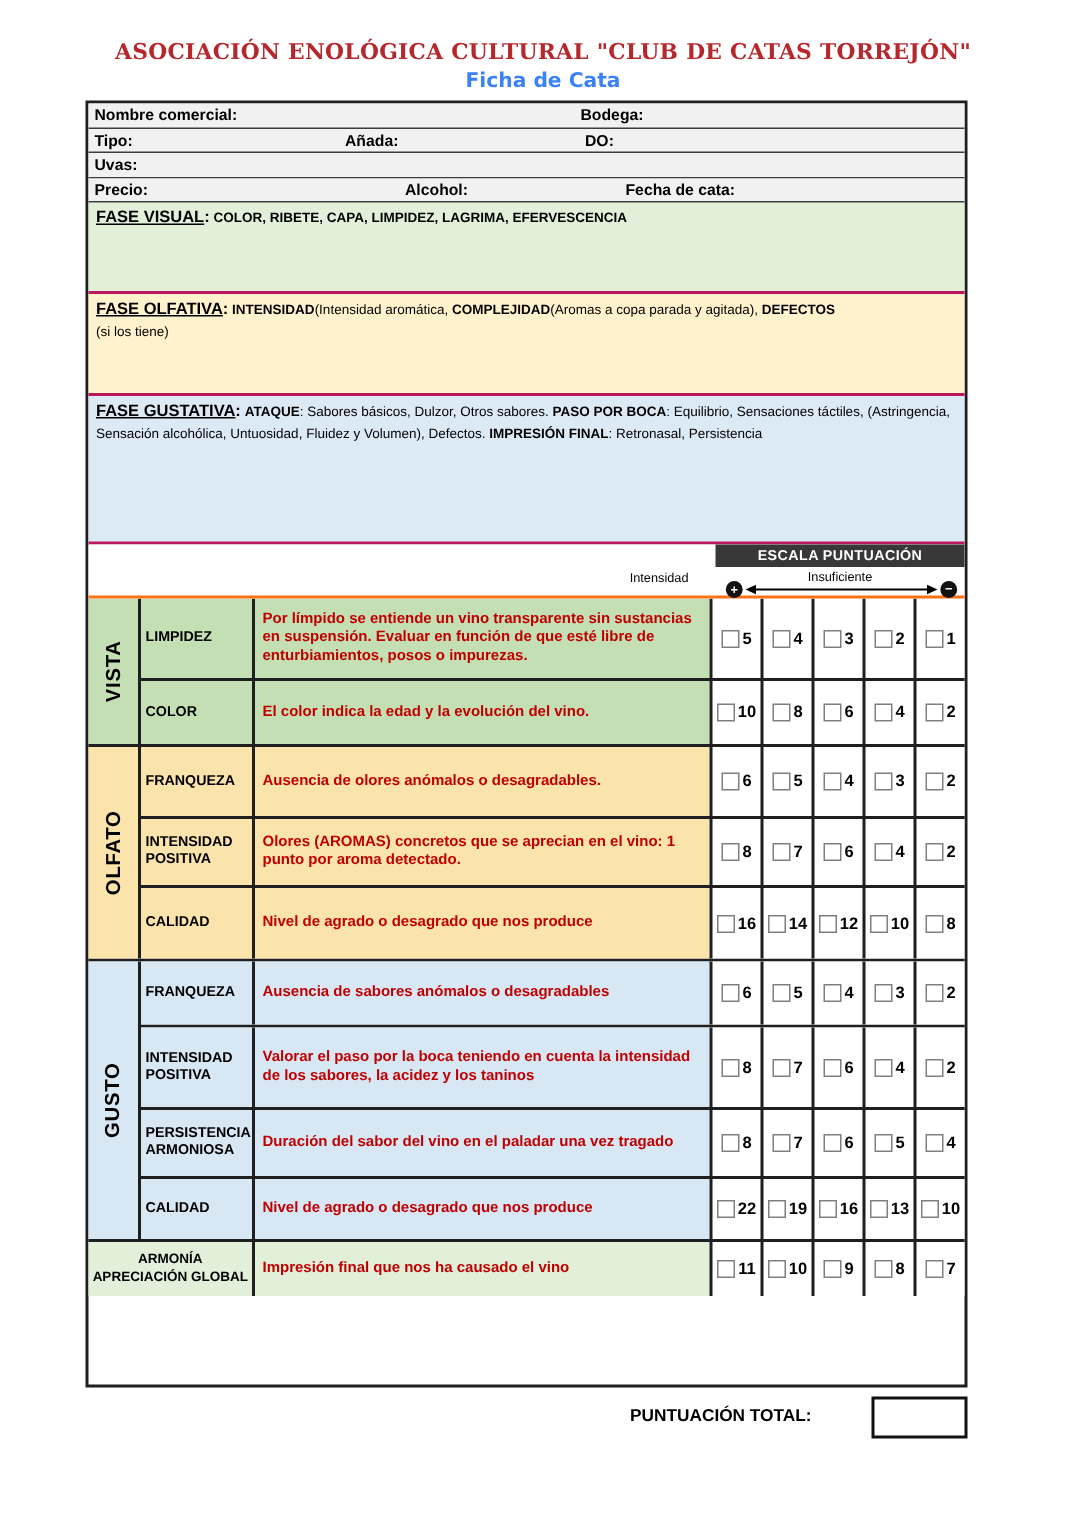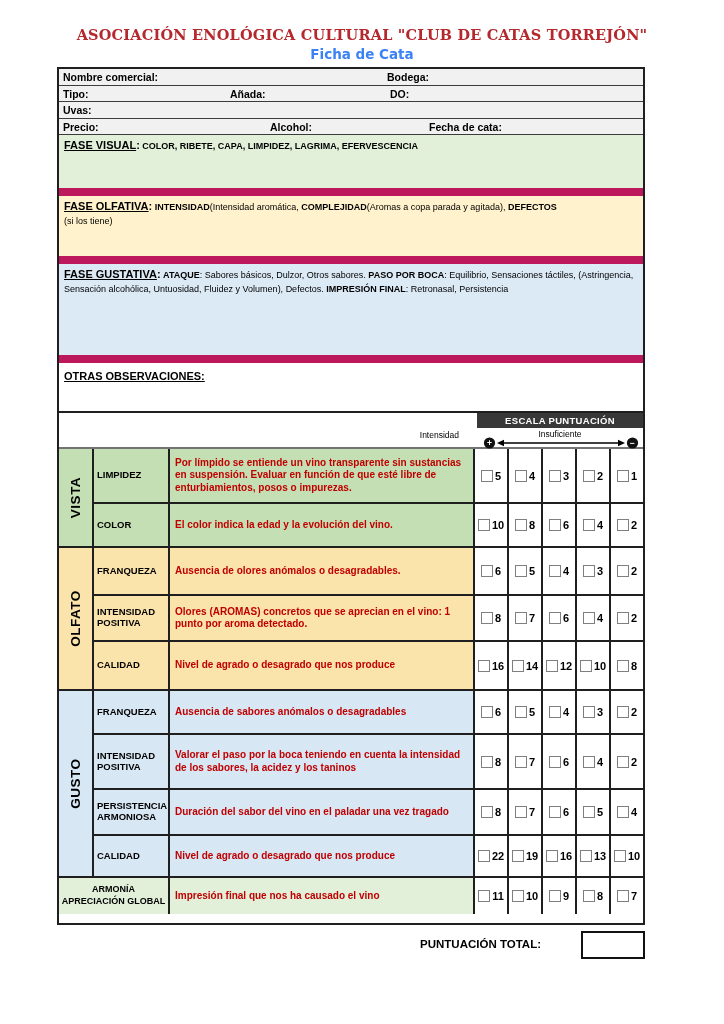--- a/index.html
+++ b/index.html
@@ -22,31 +22,31 @@
     position:absolute; left:57px; top:67px; width:588px; height:858px;
     border:2px solid #1f1f1f; background:#fff;
   }
   
   .irow { position:relative; background:#F1F1F1; border-bottom:1px solid #3c3c3c; }
   .irow .lbl {
     position:absolute; top:50%; transform:translateY(-50%);
     font-weight:700; font-size:10.5px; white-space:nowrap;
   }
   
-  .fase { border-bottom:8px solid #be185d; padding:3px 5px; font-size:9px; line-height:1.45; }
+  .fase { border-bottom:2px solid #be185d; padding:3px 5px; font-size:9px; line-height:1.45; }
   .fase .fase-title { font-size:11px; font-weight:700; text-decoration:underline; }
   .fase .colon { font-size:11px; font-weight:700; }
   .fase .b { font-weight:700; }
   .bg-visual { background:#E2EFD9; }
   .bg-olfativa { background:#FFF2CC; }
   .bg-gustativa { background:#DCEAF6; }
   .otras { background:#fff; border-bottom:2px solid #1f1f1f; padding:3px 5px; }
   .otras .fase-title { font-size:11px; font-weight:700; text-decoration:underline; }
   
-  .escala { position:relative; height:36px; background:#fff; border-bottom:2px solid #737373; }
+  .escala { position:relative; height:36px; background:#fff; border-bottom:2px solid #f97316; }
   .scale-bar {
     position:absolute; left:418px; top:0; width:166px; height:15px; background:#383838;
     color:#fff; font-weight:700; font-size:9.5px; display:flex; align-items:center;
     justify-content:center; letter-spacing:0.3px;
   }
   .lbl-exc { position:absolute; left:300px; top:17px; width:100px; text-align:right; font-size:8.5px; }
   .lbl-ins { position:absolute; left:418px; top:16px; width:166px; text-align:center; font-size:8.5px; }
   .arrow { position:absolute; left:424px; top:24px; width:156px; height:12px; }
   
   .sec { display:flex; border-bottom:2px solid #1f1f1f; }
@@ -102,41 +102,38 @@
       <span class="lbl" style="left:4px">Tipo:</span>
       <span class="lbl" style="left:171px">Añada:</span>
       <span class="lbl" style="left:331px">DO:</span>
     </div>
     <div class="irow h17">
       <span class="lbl" style="left:4px">Uvas:</span>
     </div>
     <div class="irow h16">
       <span class="lbl" style="left:4px">Precio:</span>
       <span class="lbl" style="left:211px">Alcohol:</span>
-      <span class="lbl" style="left:370px">Fecha de cata:</span>
+      <span class="lbl" style="left:358px">Fecha de cata:</span>
     </div>
 
     <div class="fase bg-visual" style="height:61px">
       <span class="fase-title">FASE VISUAL</span><span class="colon">:</span><span class="b"> COLOR, RIBETE, CAPA, LIMPIDEZ, LAGRIMA, EFERVESCENCIA</span>
     </div>
 
     <div class="fase bg-olfativa" style="height:68px">
       <span class="fase-title">FASE OLFATIVA</span><span class="colon">:</span>
       <span class="b">INTENSIDAD</span><span>(Intensidad aromática, </span><span class="b">COMPLEJIDAD</span><span>(Aromas a copa parada y agitada), </span><span class="b">DEFECTOS</span>
       <span style="display:block">(si los tiene)</span>
     </div>
 
     <div class="fase bg-gustativa" style="height:99px">
       <span class="fase-title">FASE GUSTATIVA</span><span class="colon">:</span>
       <span class="b">ATAQUE</span><span>: Sabores básicos, Dulzor, Otros sabores. </span><span class="b">PASO POR BOCA</span><span>: Equilibrio, Sensaciones táctiles, (Astringencia, Sensación alcohólica, Untuosidad, Fluidez y Volumen), Defectos. </span><span class="b">IMPRESIÓN FINAL</span><span>: Retronasal, Persistencia</span>
     </div>
 
-    <div class="otras" style="height:50px">
-      <span class="fase-title">OTRAS OBSERVACIONES:</span>
-    </div>
 
     <div class="escala">
       <div class="scale-bar">ESCALA PUNTUACIÓN</div>
       <div class="lbl-exc">Intensidad</div>
       <div class="lbl-ins">Insuficiente</div>
       <svg class="arrow" viewBox="0 0 156 12">
         <line x1="17" y1="6" x2="139" y2="6" stroke="#000" stroke-width="1.3"></line>
         <polygon points="14,6 21,2.8 21,9.2" fill="#000"></polygon>
         <polygon points="142,6 135,2.8 135,9.2" fill="#000"></polygon>
         <circle cx="6.5" cy="6" r="5.6" fill="#111"></circle>

